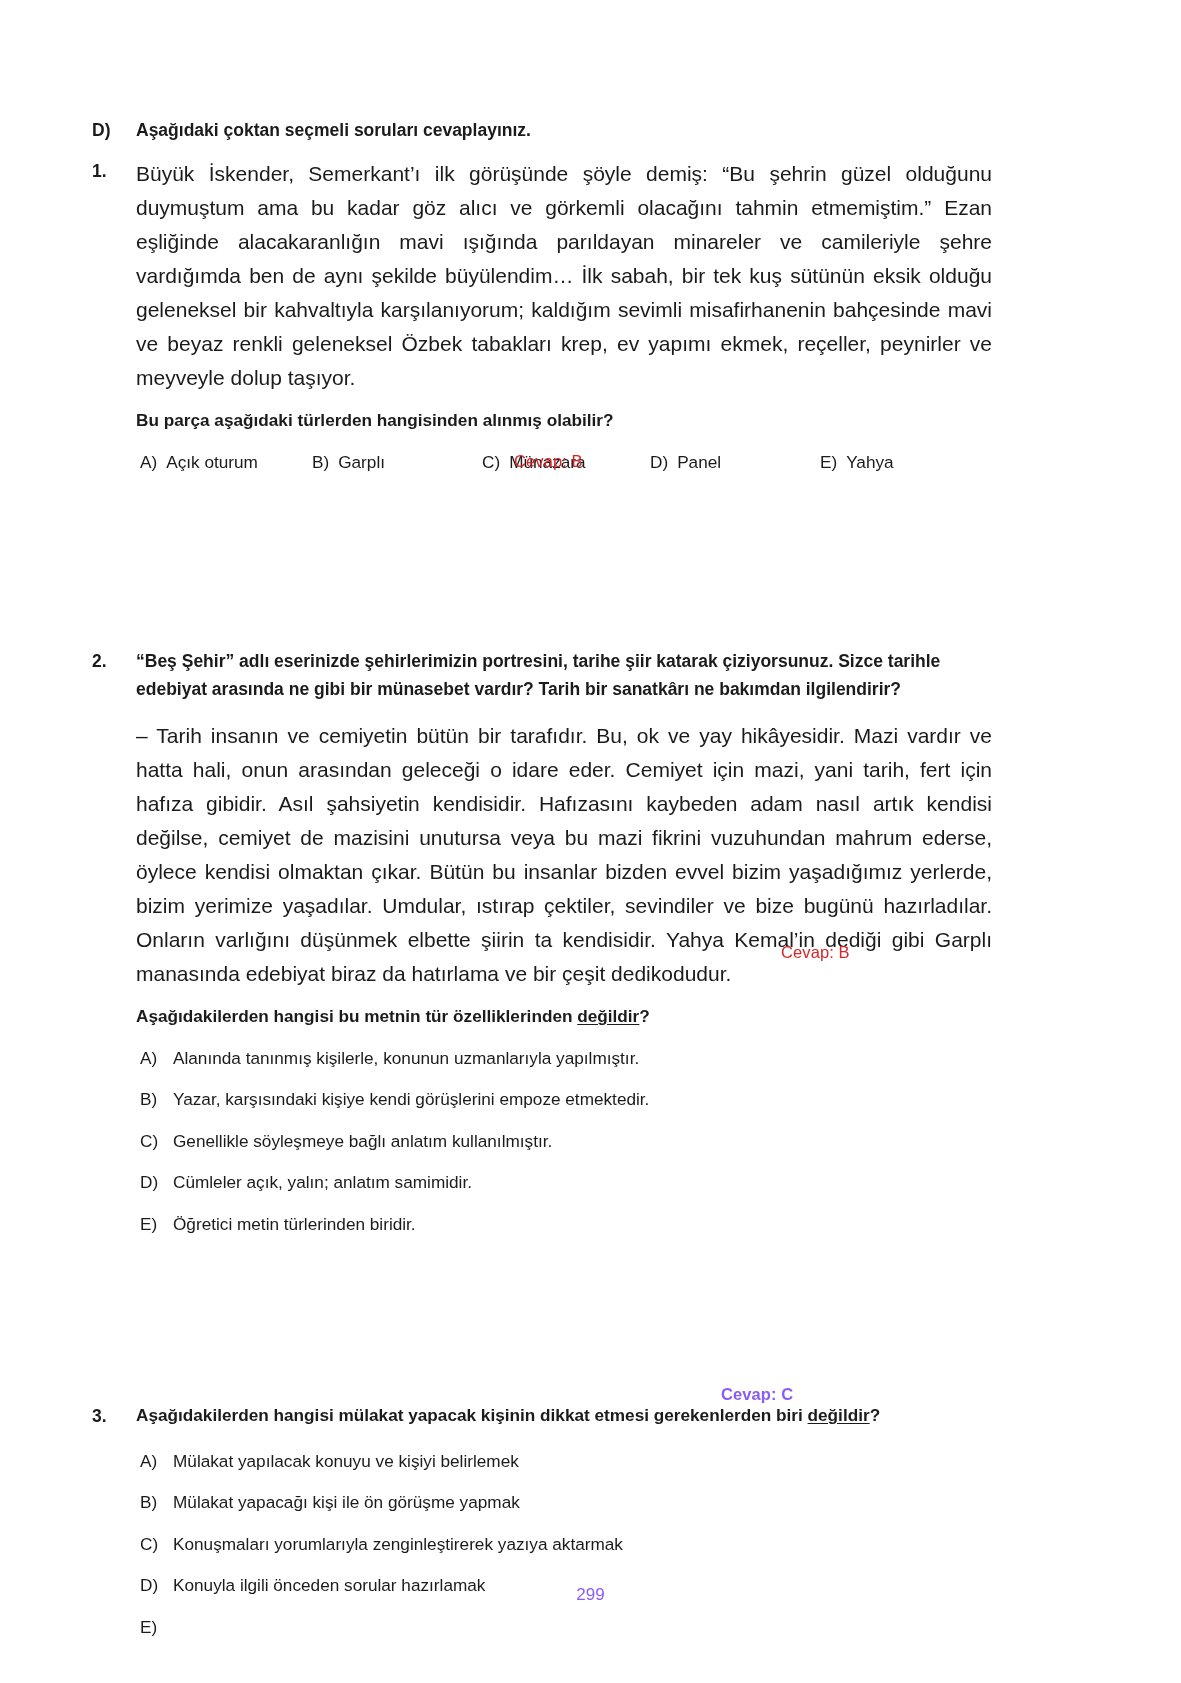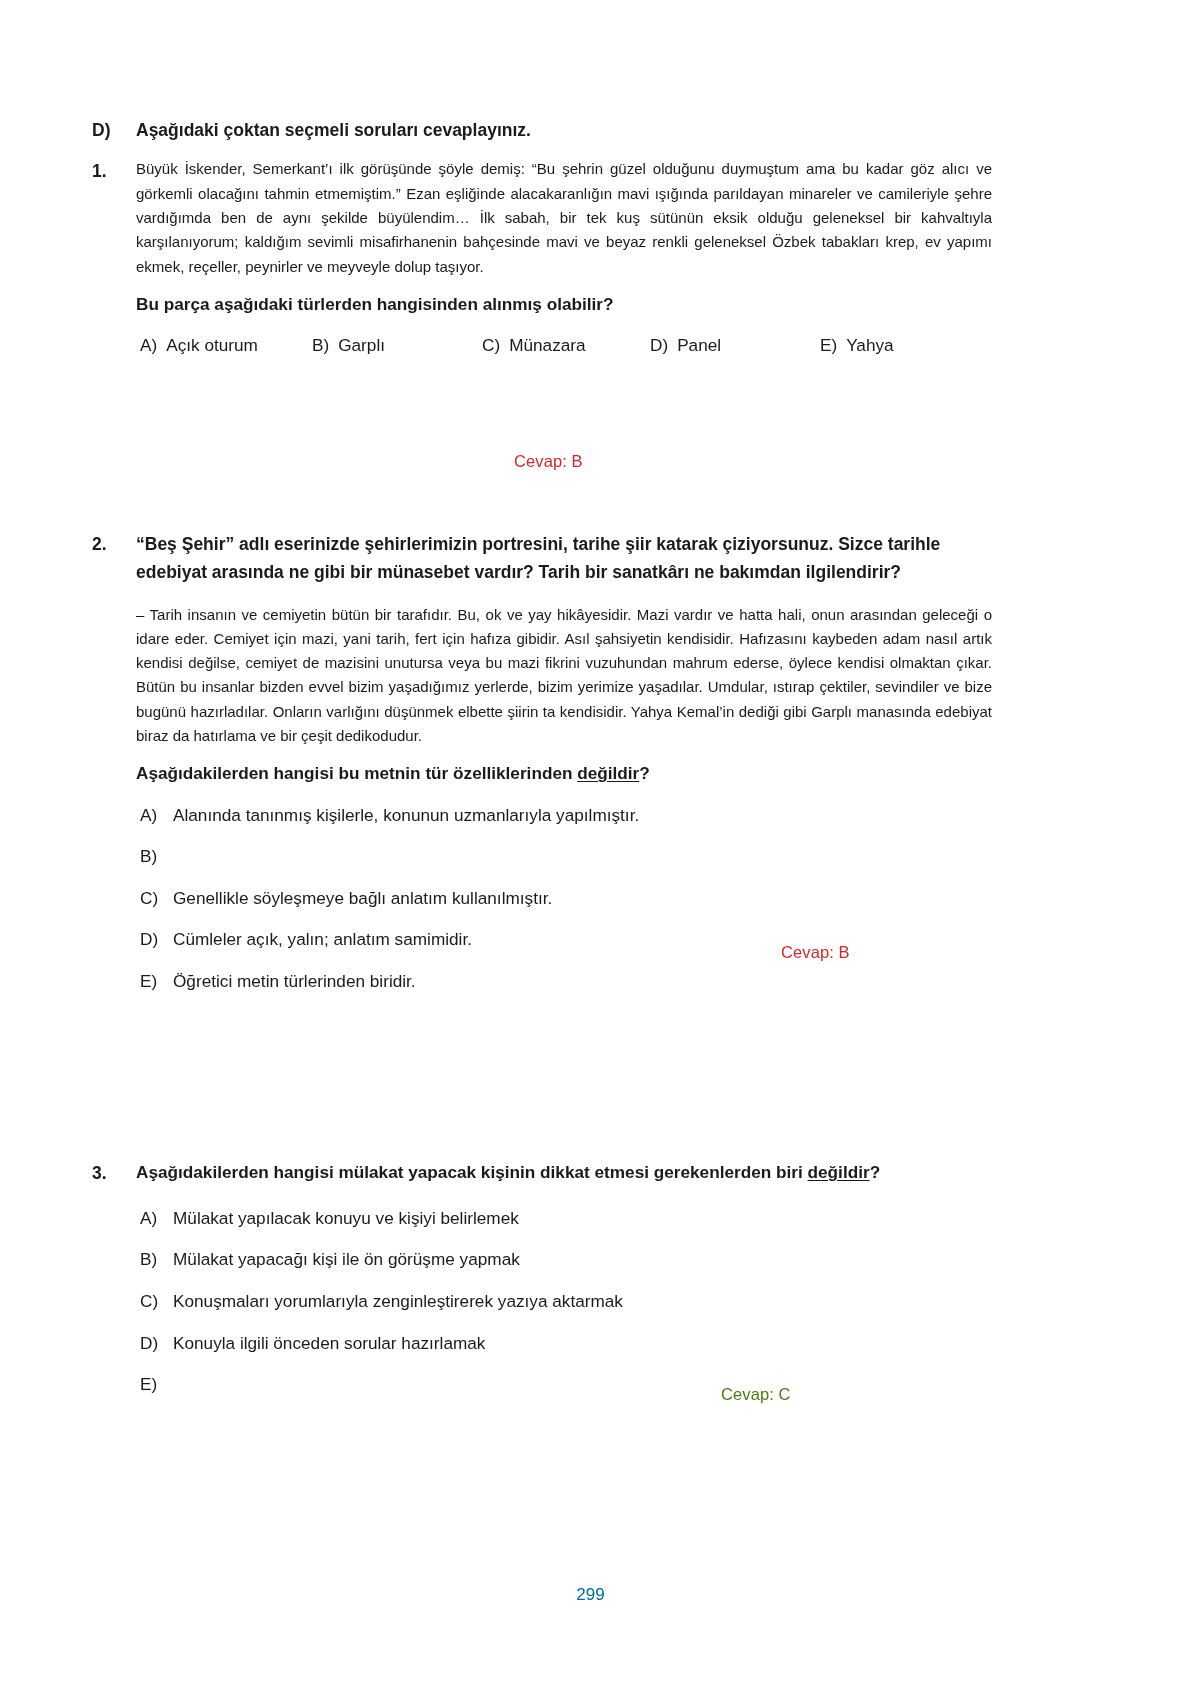--- a/index.html
+++ b/index.html
@@ -55,21 +55,21 @@
     flex: 0 0 44px;
     font-weight: bold;
     font-size: 17.5px;
     line-height: 1.62;
   }
   .q-body {
     flex: 1 1 auto;
     min-width: 0;
   }
   .passage {
-    font-size: 15px;
+    font-size: 21px;
     line-height: 1.62;
     text-align: justify;
     text-justify: inter-word;
     margin: 0 0 12px 0;
   }
   .stem {
     font-size: 17.2px;
     font-weight: bold;
     line-height: 1.6;
     margin: 0 0 14px 0;
@@ -120,21 +120,21 @@
   }
 
   
   .page-number {
     position: absolute;
     left: 0;
     right: 0;
     bottom: 78px;
     text-align: center;
     font-size: 17px;
-    color: #0369a1;
+    color: #8b5cf6;
   }
 </style>
 </head>
 <body>
 
 <div class="page">
 
   <div class="content">
 
     <div class="section-head">
@@ -181,20 +181,21 @@
           <p class="stem big">“Beş Şehir” adlı eserinizde şehirlerimizin portresini, tarihe şiir katarak çiziyorsunuz. Sizce tarihle edebiyat arasında ne gibi bir münasebet vardır? Tarih bir sanatkârı ne bakımdan ilgilendirir?</p>
           <p class="passage">– Tarih insanın ve cemiyetin bütün bir tarafıdır. Bu, ok ve yay hikâyesidir. Mazi vardır ve hatta hali, onun arasından geleceği o idare eder. Cemiyet için mazi, yani tarih, fert için hafıza gibidir. Asıl şahsiyetin kendisidir. Hafızasını kaybeden adam nasıl artık kendisi değilse, cemiyet de mazisini unutursa veya bu mazi fikrini vuzuhundan mahrum ederse, öylece kendisi olmaktan çıkar. Bütün bu insanlar bizden evvel bizim yaşadığımız yerlerde, bizim yerimize yaşadılar. Umdular, ıstırap çektiler, sevindiler ve bize bugünü hazırladılar. Onların varlığını düşünmek elbette şiirin ta kendisidir. Yahya Kemal’in dediği gibi Garplı manasında edebiyat biraz da hatırlama ve bir çeşit dedikodudur.</p>
           <p class="stem"><span>Aşağıdakilerden hangisi bu metnin tür özelliklerinden </span><span class="neg">değildir</span><span>?</span></p>
           <div class="options-stack">
             <div class="opt">
               <span class="lbl">A)</span>
               <span>Alanında tanınmış kişilerle, konunun uzmanlarıyla yapılmıştır.</span>
             </div>
             <div class="opt">
               <span class="lbl">B)</span>
+              <span>Yazar, karşısındaki kişiye kendi görüşlerini empoze etmektedir.</span>
             </div>
             <div class="opt">
               <span class="lbl">C)</span>
               <span>Genellikle söyleşmeye bağlı anlatım kullanılmıştır.</span>
             </div>
             <div class="opt">
               <span class="lbl">D)</span>
               <span>Cümleler açık, yalın; anlatım samimidir.</span>
             </div>
             <div class="opt">
@@ -233,17 +234,17 @@
             </div>
           </div>
         </div>
       </div>
     </div>
 
   </div>
 
   <div class="answer" style="left: 466px; top: 452px; color: rgb(214, 39, 42);">Cevap: B</div>
   <div class="answer" style="left: 733px; top: 943px; color: rgb(214, 39, 42);">Cevap: B</div>
-  <div class="answer" style="left: 673px; top: 1385px; color: #4d7c0f;">Cevap: C</div>
+  <div class="answer" style="left: 673px; top: 1385px; color: #8b5cf6; font-weight: bold;">Cevap: C</div>
 
   <div class="page-number">299</div>
 
 </div>
 
 </body></html>

